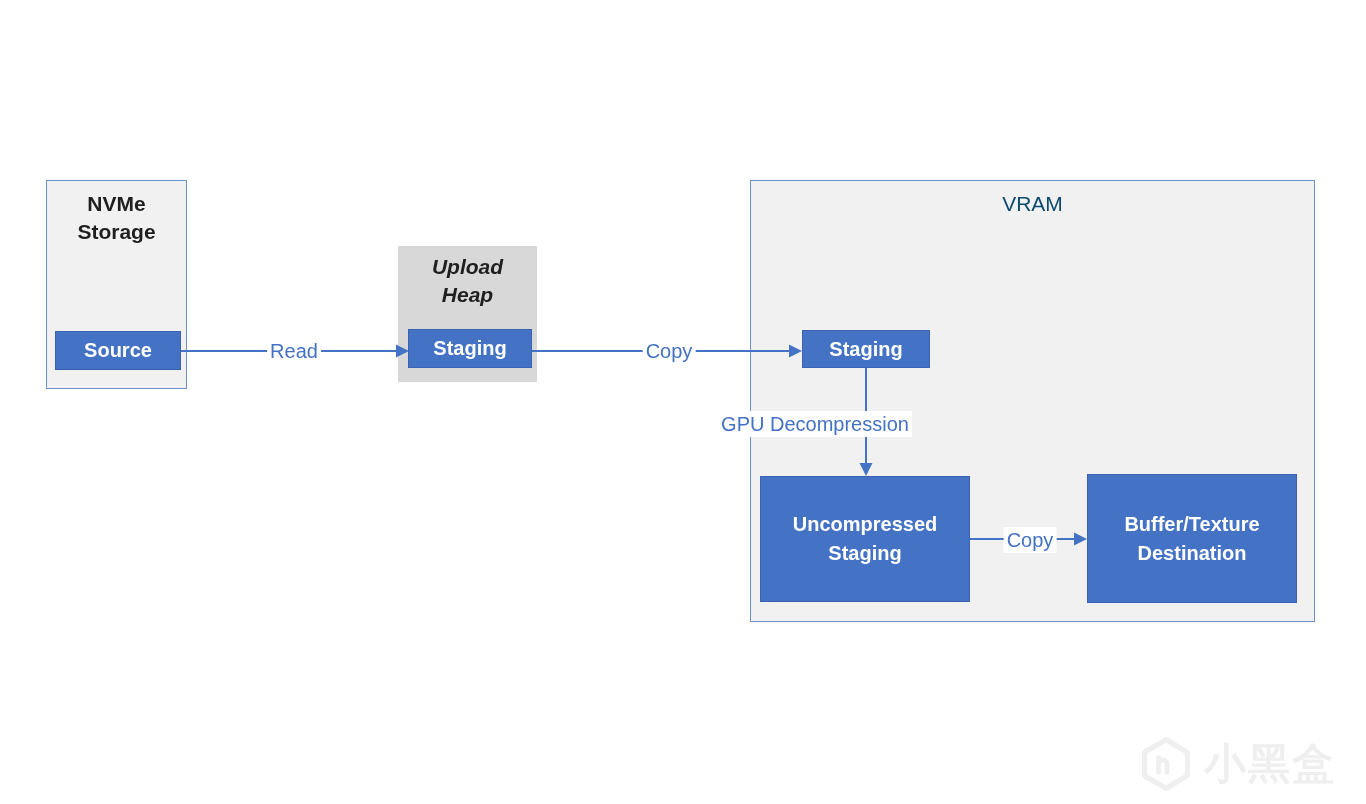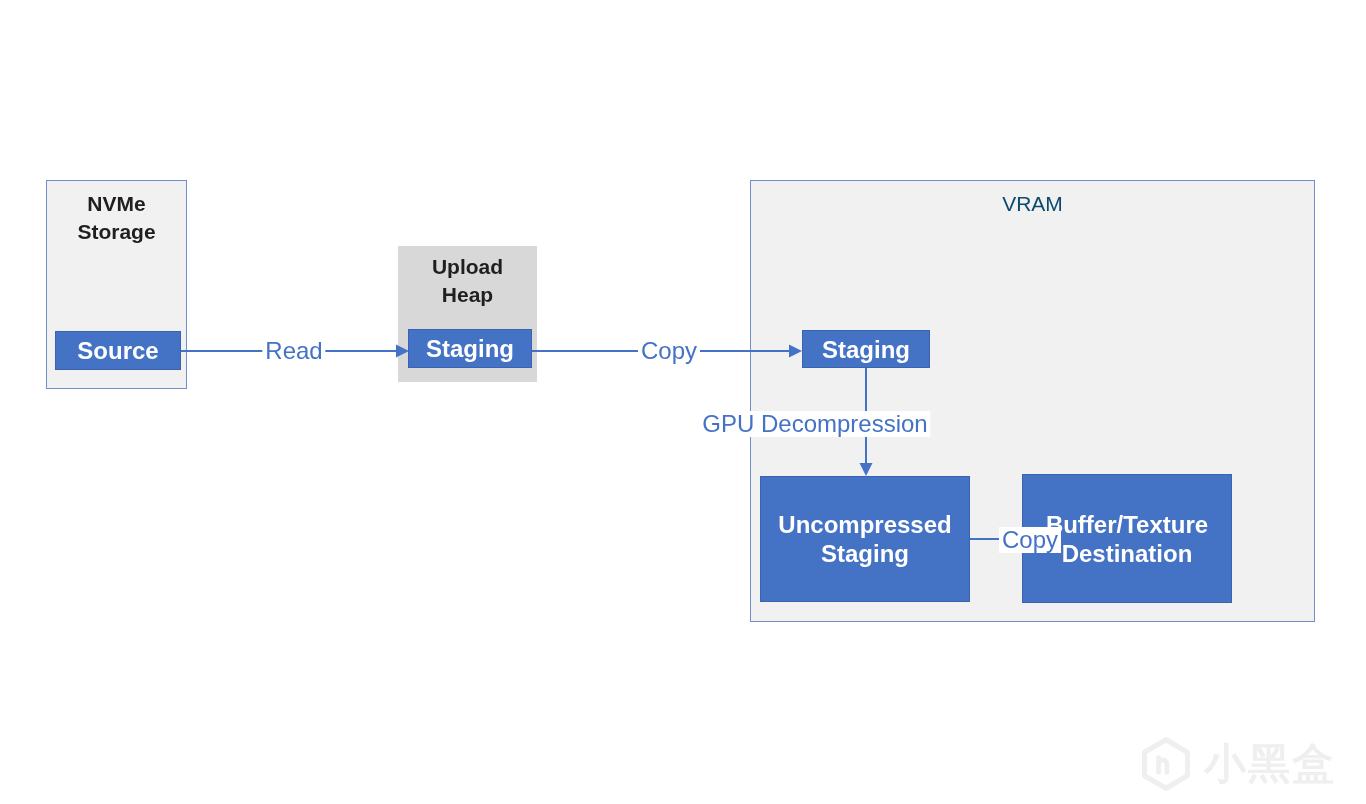--- a/index.html
+++ b/index.html
@@ -29,50 +29,51 @@
   }
   .container-title.regular{
     font-weight:400;
     color:#0c4a6e;
   }
   
   .heap-box{
     position:absolute;
     background:#d8d8d8;
     box-sizing:border-box;
+    font-style:italic;
   }
   
   .node{
     position:absolute;
     background:#4472c4;
     border:1px solid #3a62b0;
     box-sizing:border-box;
     display:flex;
     align-items:center;
     justify-content:center;
     color:#ffffff;
-    font-size:24px;
+    font-size:20px;
     font-weight:600;
     text-align:center;
     line-height:29px;
     white-space:pre-line;
   }
   
   .arrows{
     position:absolute;
     left:0;top:0;width:1366px;height:804px;
     pointer-events:none;
   }
   
   .edge-label{
     position:absolute;
     transform:translate(-50%,-50%);
     background:#ffffff;
     color:#4472c4;
-    font-size:24px;
+    font-size:20px;
     line-height:26px;
     padding:0 3px;
     white-space:nowrap;
   }
   
   .watermark{
     position:absolute;
     right:30px;bottom:12px;
     display:flex;
     align-items:center;
@@ -107,21 +108,21 @@
 
   <div class="node" style="left:55px;top:331px;width:126px;height:39px;">Source</div>
 
   <div class="node" style="left:408px;top:329px;width:124px;height:39px;">Staging</div>
 
   <div class="node" style="left:802px;top:330px;width:128px;height:38px;">Staging</div>
 
   <div class="node" style="left:760px;top:476px;width:210px;height:126px;">Uncompressed
 Staging</div>
 
-  <div class="node" style="left:1022px;top:474px;width:210px;height:129px;">Buffer/Texture
+  <div class="node" style="left:1087px;top:474px;width:210px;height:129px;">Buffer/Texture
 Destination</div>
 
   <svg class="arrows" viewBox="0 0 1366 804">
     <g stroke="#4472c4" stroke-width="2" fill="#4472c4">
 
       <g>
         <line x1="181" y1="351" x2="396" y2="351"></line>
         <polygon points="396,344.5 396,357.5 409,351" stroke="none"></polygon>
       </g>
 

